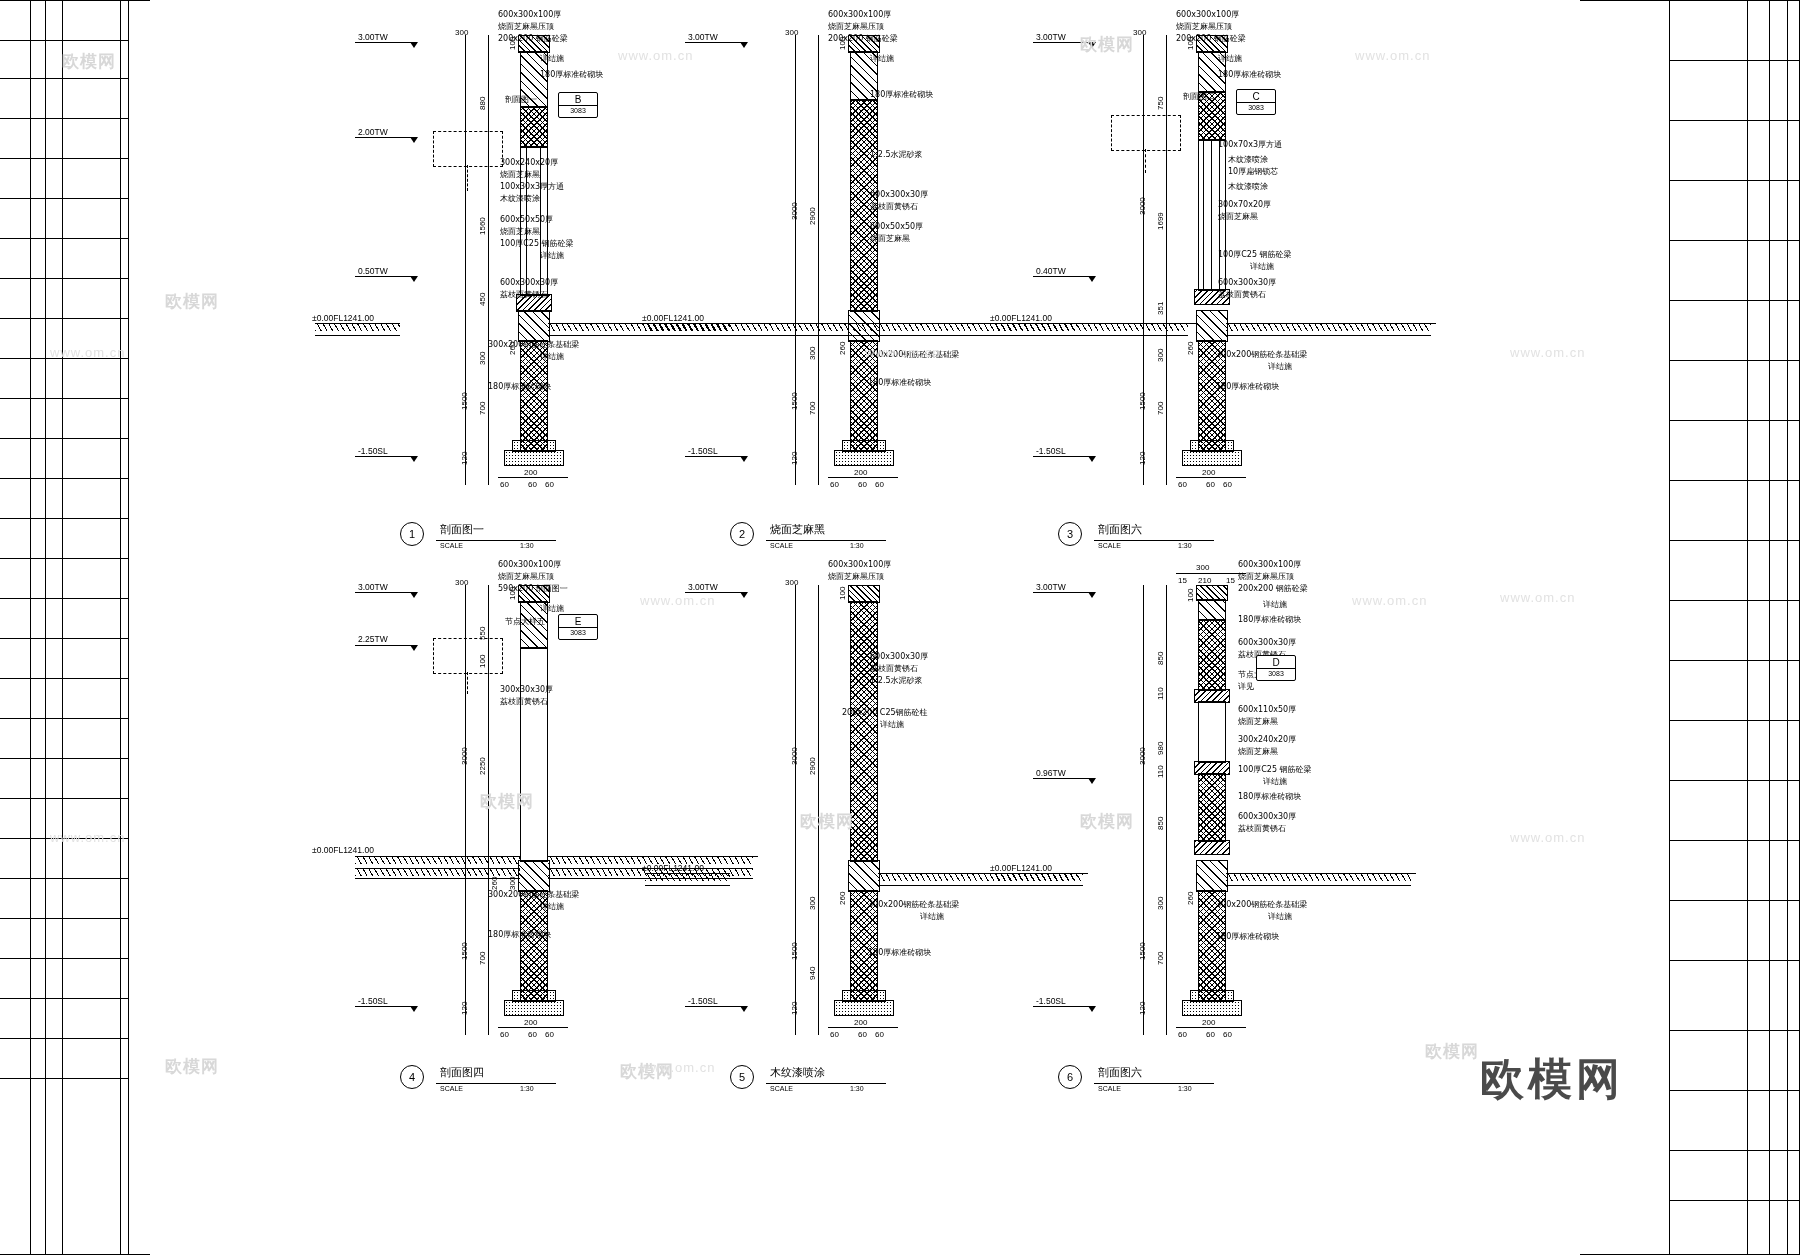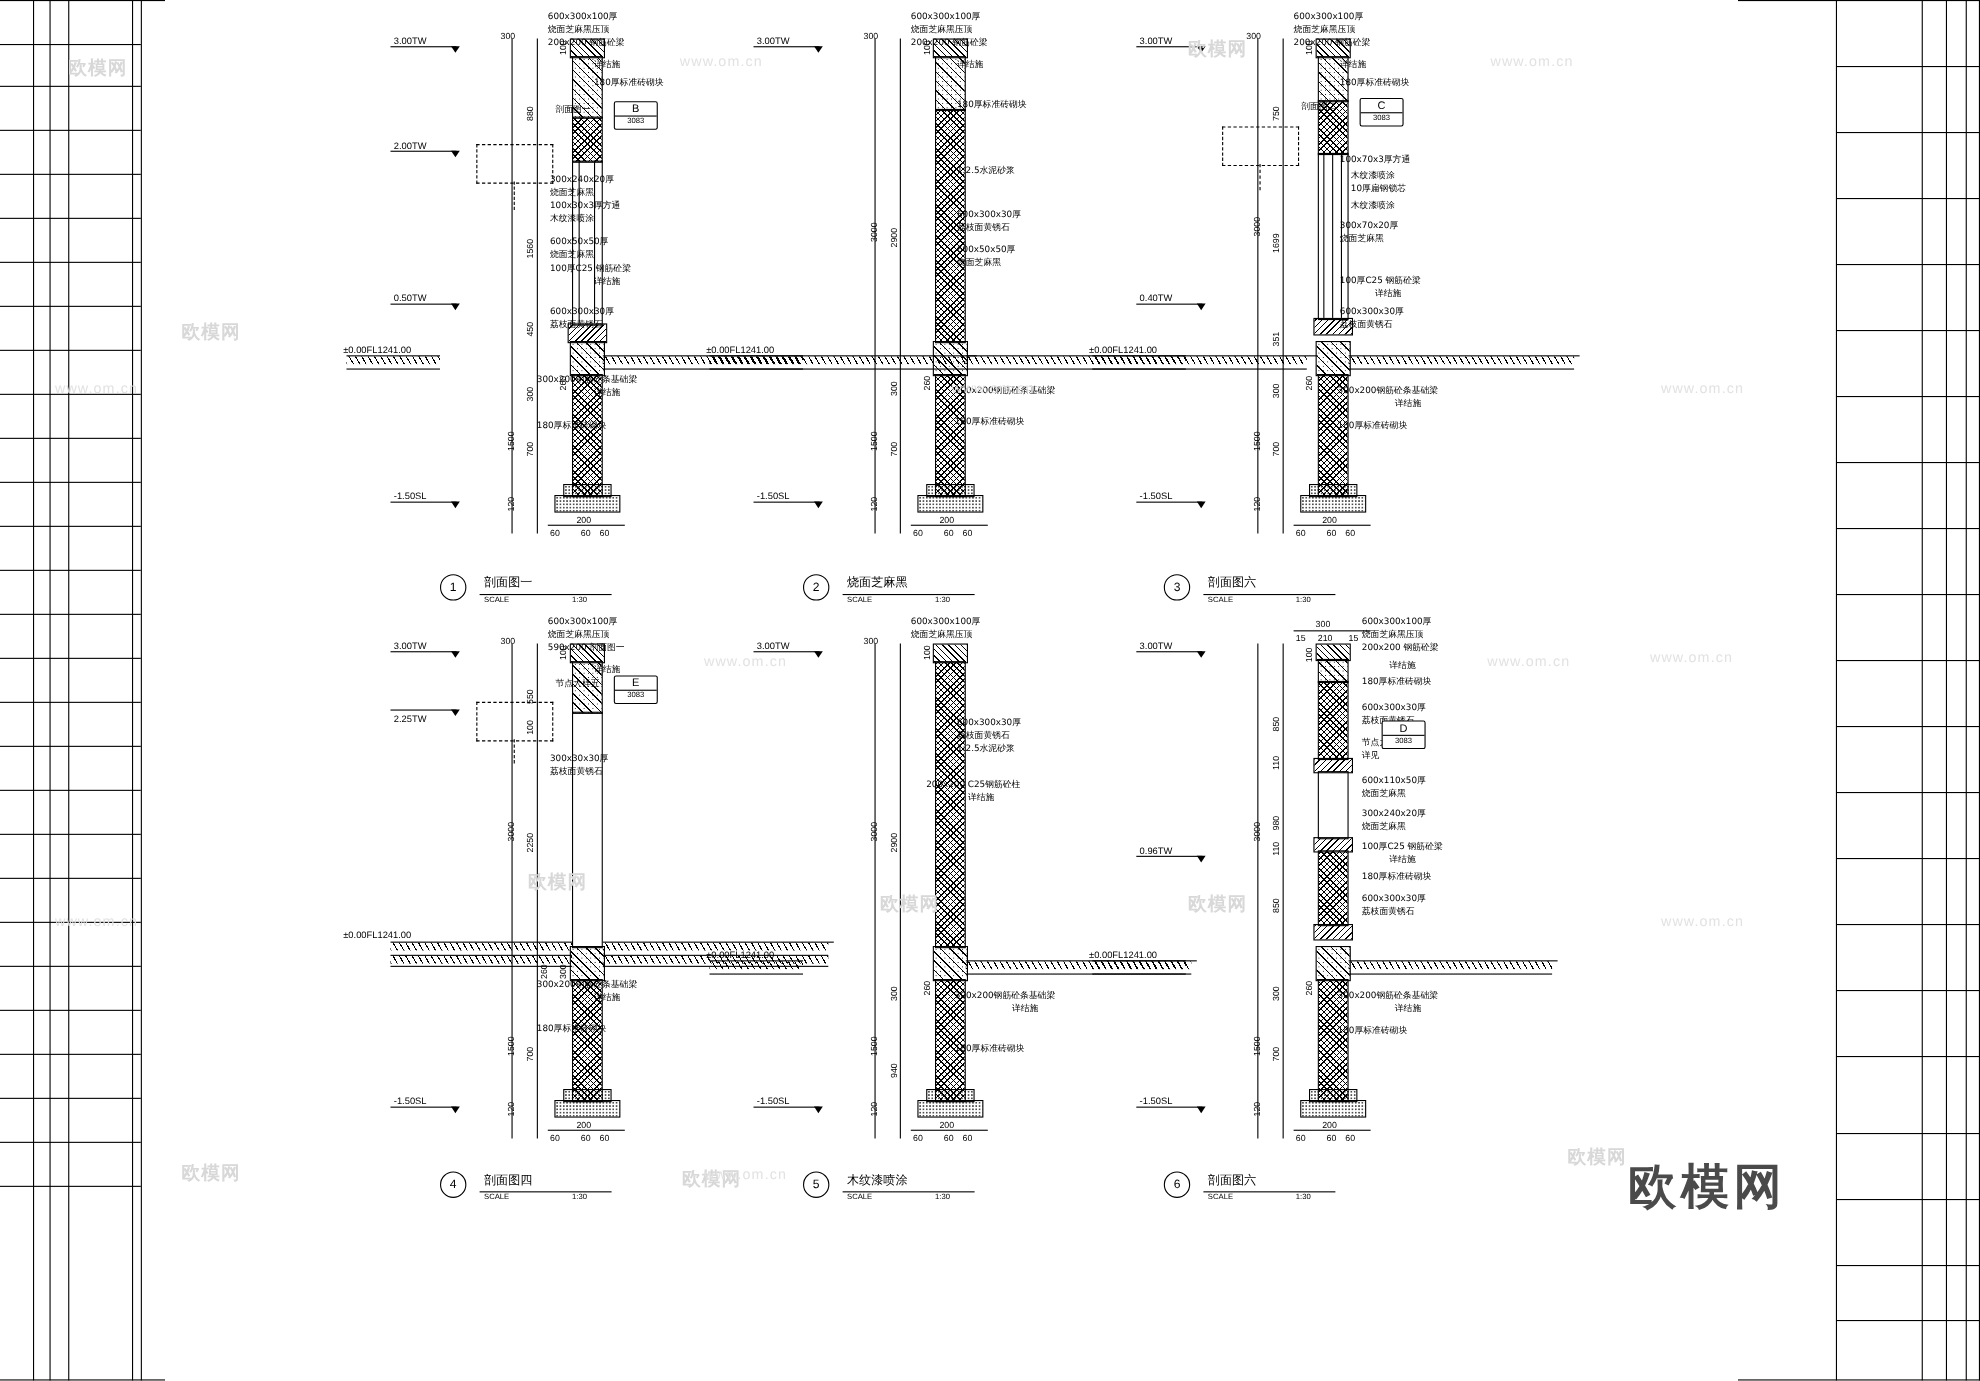--- a/index.html
+++ b/index.html
@@ -404,21 +404,21 @@
     <div class="hline" style="left:148px;top:308px;width:205px;"></div>
     <div class="ground-hatch" style="left:-45px;top:309px;width:165px;"></div>
     <div class="ground-hatch" style="left:148px;top:309px;width:205px;"></div>
     <div class="hline" style="left:-45px;top:318px;width:165px;"></div>
     <div class="hline" style="left:148px;top:318px;width:205px;"></div>
 
     <div class="dashbox" style="left:33px;top:78px;width:68px;height:34px;"></div>
     <div class="dashline" style="left:67px;top:112px;width:0;height:22px;border-left:1px dashed #000;border-top:none;"></div>
 
     <div class="lvl" style="left:-42px;top:22px;">3.00TW</div>
-    <div class="lvl" style="left:-42px;top:88px;">2.25TW</div>
+    <div class="lvl" style="left:-42px;top:74px;">2.25TW</div>
     <div class="lvl" style="left:-88px;top:285px;">±0.00FL1241.00</div>
     <div class="lvl" style="left:-42px;top:436px;">-1.50SL</div>
     <div class="tri" style="left:10px;top:32px;"></div>
     <div class="tri" style="left:10px;top:85px;"></div>
     <div class="tri" style="left:10px;top:446px;"></div>
     <div class="hline" style="left:-45px;top:32px;width:60px;"></div>
     <div class="hline" style="left:-45px;top:85px;width:60px;"></div>
     <div class="hline" style="left:-45px;top:446px;width:60px;"></div>
 
     <div class="dimv" style="left:108px;top:40px;">100</div>

